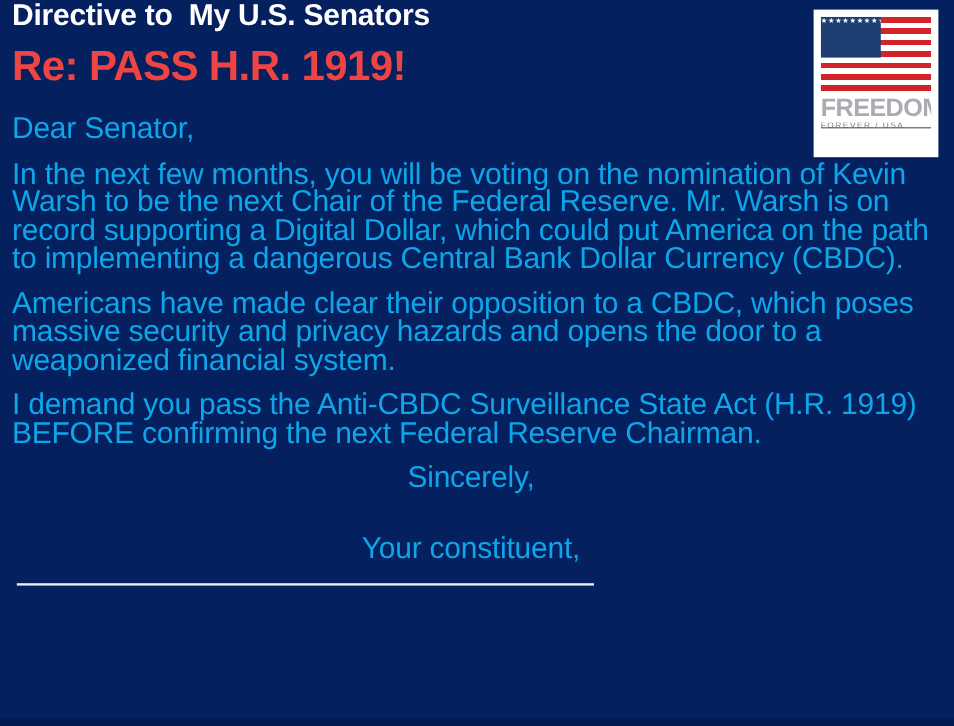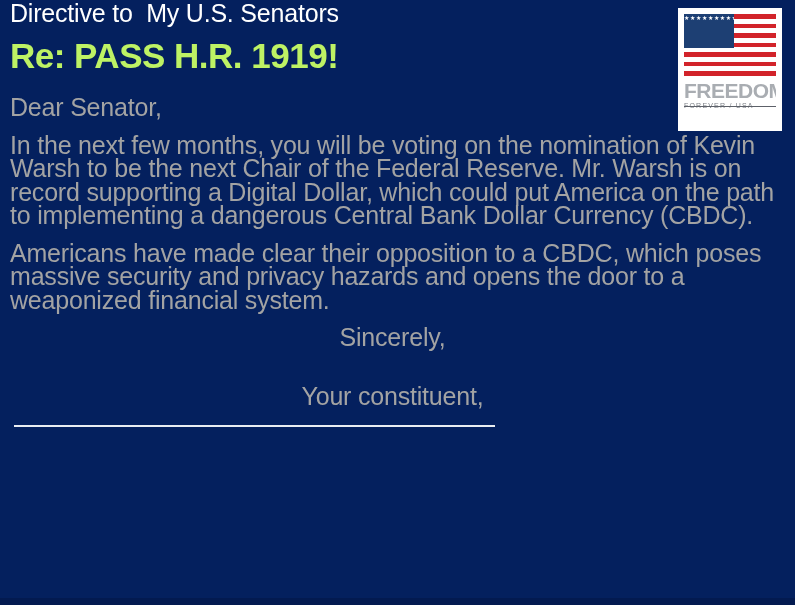--- a/index.html
+++ b/index.html
@@ -111,42 +111,42 @@
     height: 1px;
     background: #5d6169;
   }
 
   
   .directive-title {
     margin: 0;
     padding-top: 0px;
     font-size: 25px;
     line-height: 27px;
-    font-weight: normal;
+    font-weight: bold;
     color: #ffffff;
     letter-spacing: -0.2px;
     white-space: pre;
   }
   .re-headline {
     margin: 0;
     padding-top: 9px;
     font-size: 35px;
     line-height: 40px;
     font-weight: bold;
-    color: #bef264;
+    color: #ef4444;
     letter-spacing: -0.5px;
   }
 
   
   .letter-body {
     padding-top: 20px;
   }
   .para {
     margin: 0 0 14px 0;
-    color: #a3a3a3;
+    color: #0ea5e9;
     font-size: 25px;
     line-height: 23.5px;
     letter-spacing: -0.2px;
     max-width: 765px;
   }
   .para.salutation { margin-bottom: 14px; }
   .para.closing    { margin-bottom: 0; text-align: center; }
   .spacer-gap { height: 35px; }
 
   .sign-line {
@@ -173,20 +173,21 @@
     <div class="stamp-sub">FOREVER / USA</div>
   </div>
 
   <h1 class="directive-title">Directive to  My U.S. Senators</h1>
   <h2 class="re-headline">Re: PASS H.R. 1919!</h2>
 
   <div class="letter-body">
     <p class="para salutation">Dear Senator,</p>
     <p class="para">In the next few months, you will be voting on the nomination of Kevin Warsh to be the next Chair of the Federal Reserve. Mr. Warsh is on record supporting a Digital Dollar, which could put America on the path to implementing a dangerous Central Bank Dollar Currency (CBDC).</p>
     <p class="para">Americans have made clear their opposition to a CBDC, which poses massive security and privacy hazards and opens the door to a weaponized financial system.</p>
+    <p class="para">I demand you pass the Anti-CBDC Surveillance State Act (H.R. 1919) BEFORE confirming the next Federal Reserve Chairman.</p>
     <p class="para closing">Sincerely,</p>
     <div class="spacer-gap"></div>
     <p class="para closing">Your constituent,</p>
     <div class="sign-line"></div>
   </div>
 
   <div class="bottom-strip"></div>
 </div>
 
 </body></html>

